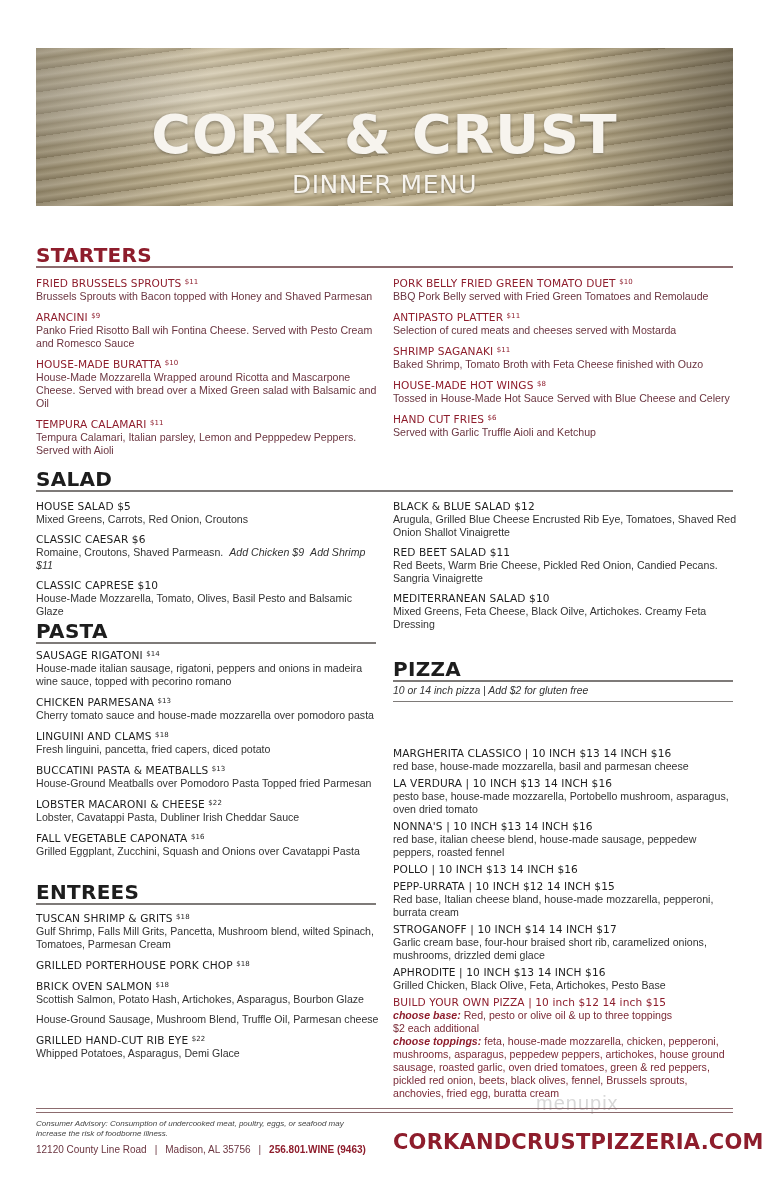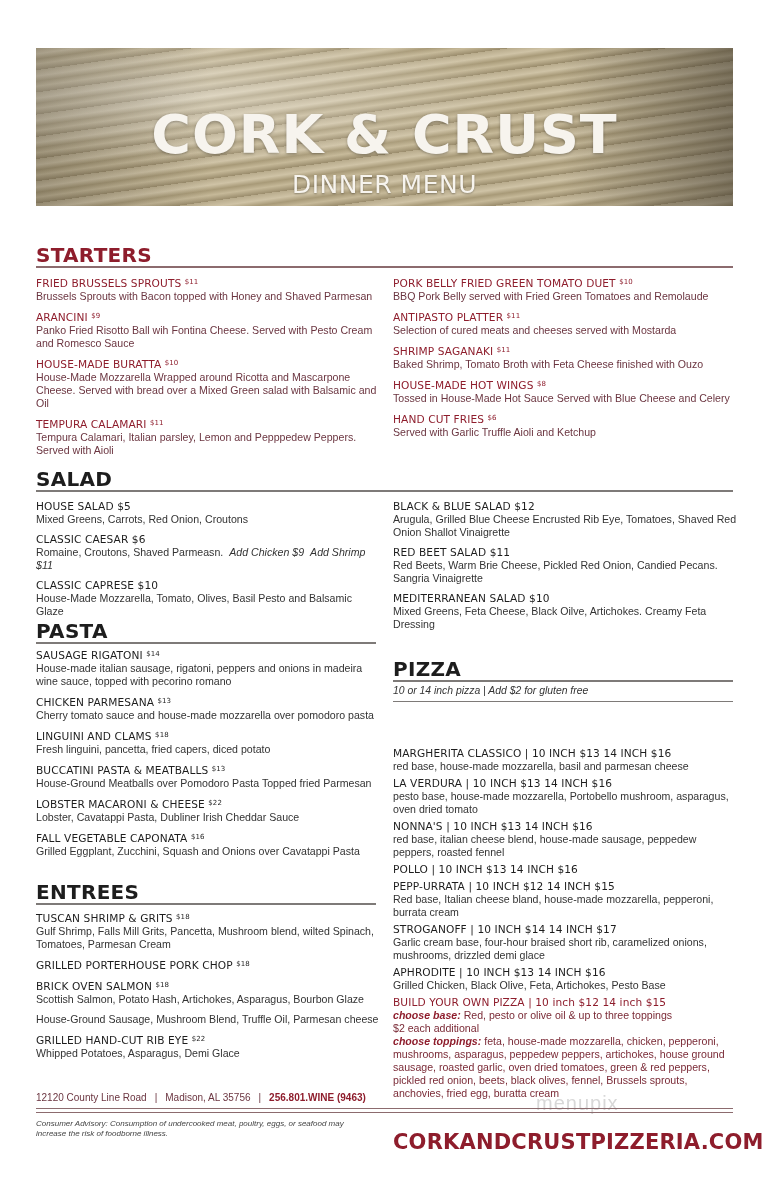--- a/index.html
+++ b/index.html
@@ -48,21 +48,21 @@
   .dark-text { color: #1d1d1d; }
   .red-desc { color: #6b3540; }
   .dark-desc { color: #333333; }
   .addon { font-style: italic; margin-left: 6px; }
 
   .pizza-note { position: absolute; font-style: italic; font-size: 10.4px; color: #333; }
   .byo { color: #7a2a36; font-size: 10.6px; line-height: 13px; }
   .byo b.lbl { font-style: italic; font-weight: bold; color: #8e1d2c; }
 
   .footer-advisory { position: absolute; left: 36px; top: 1119px; width: 320px; font-size: 8px; line-height: 10px; font-style: italic; color: #444; }
-  .footer-address { position: absolute; left: 36px; top: 1092px; font-size: 10px; color: #6b3540; text-align: center; }
+  .footer-address { position: absolute; left: 36px; top: 1144px; font-size: 10px; color: #6b3540; text-align: center; }
   .footer-address .sep { margin: 0 8px; }
   .footer-address .phone { color: #8e1d2c; font-weight: bold; }
   .footer-url {
     position: absolute; left: 393px; top: 1130px; font-family: "DejaVu Sans", sans-serif;
     font-weight: bold; font-size: 21px; color: #8e1d2c; letter-spacing: 0.2px;
   }
   .watermark { position: absolute; left: 536px; top: 1092px; font-size: 20px; color: #d8d8d8; letter-spacing: 1px; }
 </style>
 </head>
 <body>

